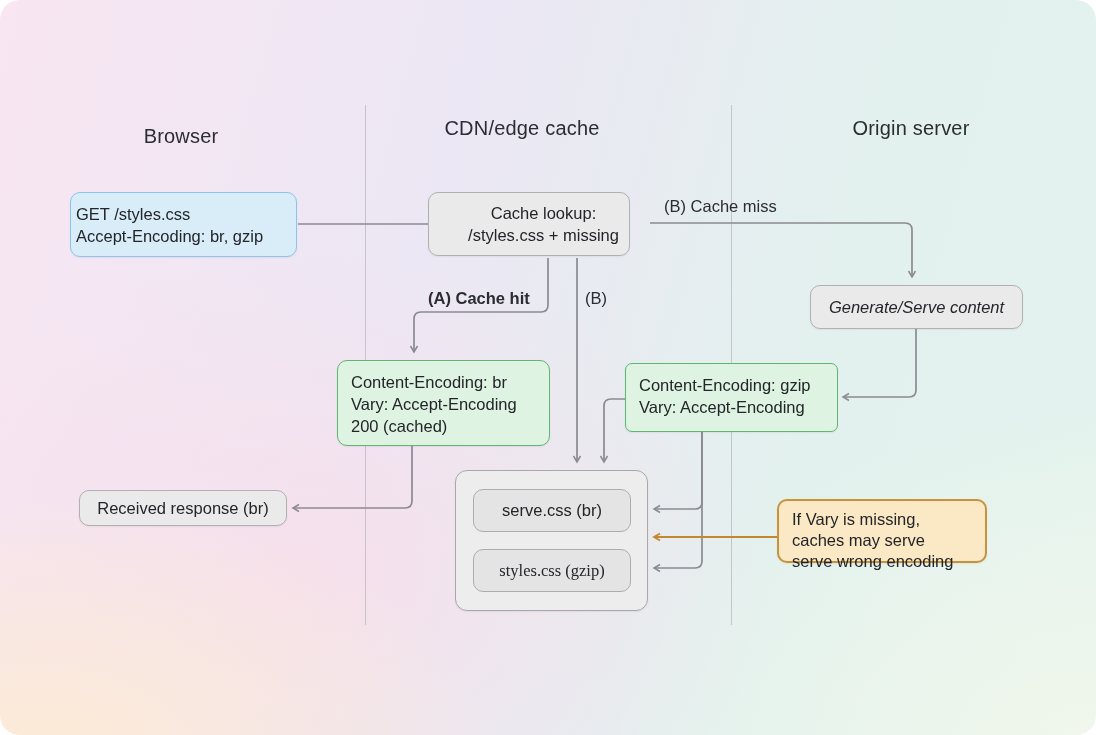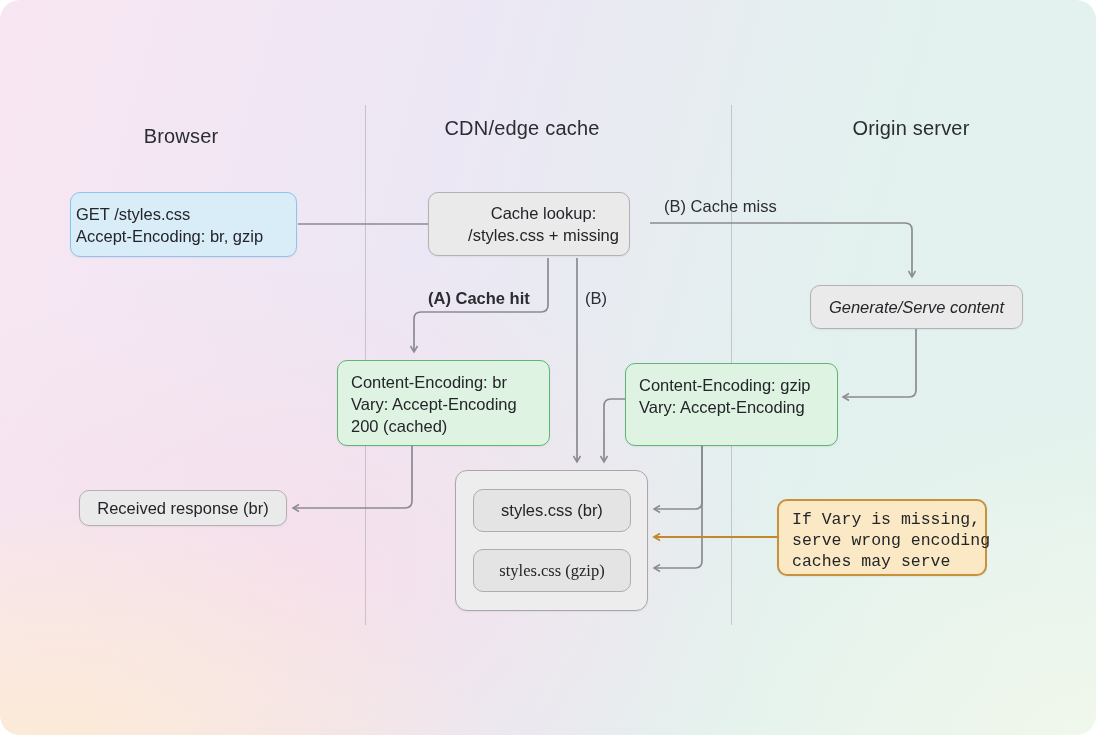--- a/index.html
+++ b/index.html
@@ -95,33 +95,33 @@
   <div class="node grayc" style="left:810px;top:285px;width:213px;height:44px;font-style:italic;">
     <div class="ln">Generate/Serve content</div>
   </div>
 
   <div class="node green" style="left:306px;top:360px;width:213px;height:86px;margin-left:31px;">
     <div class="ln">Content-Encoding: br</div>
     <div class="ln">Vary: Accept-Encoding</div>
     <div class="ln">200 (cached)</div>
   </div>
 
-  <div class="node green" style="left:625px;top:363px;width:213px;height:83px;">
+  <div class="node green" style="left:625px;top:363px;width:213px;height:69px;border-radius:7px;">
     <div class="ln">Content-Encoding: gzip</div>
     <div class="ln">Vary: Accept-Encoding</div>
   </div>
 
   <div class="node grayc" style="left:79px;top:490px;width:208px;height:36px;">
     <div class="ln">Received response (br)</div>
   </div>
 
   <div class="store" style="left:455px;top:470px;width:193px;height:141px;">
-    <div class="store-item" style="top:18px;">styles.css (br)</div>
+    <div class="store-item" style="top:18px;">serve.css (br)</div>
     <div class="store-item" style="top:78px;font-family:Liberation Serif, serif;">styles.css (gzip)</div>
   </div>
 
-  <div class="node orange" style="left:777px;top:499px;width:210px;height:77px;font-family:Liberation Mono, monospace;">
+  <div class="node orange" style="left:777px;top:499px;width:210px;height:64px;">
     <div class="ln">If Vary is missing,</div>
+    <div class="ln">caches may serve</div>
     <div class="ln">serve wrong encoding</div>
-    <div class="ln">caches may serve</div>
   </div>
 
 </div>
 
 </body></html>

